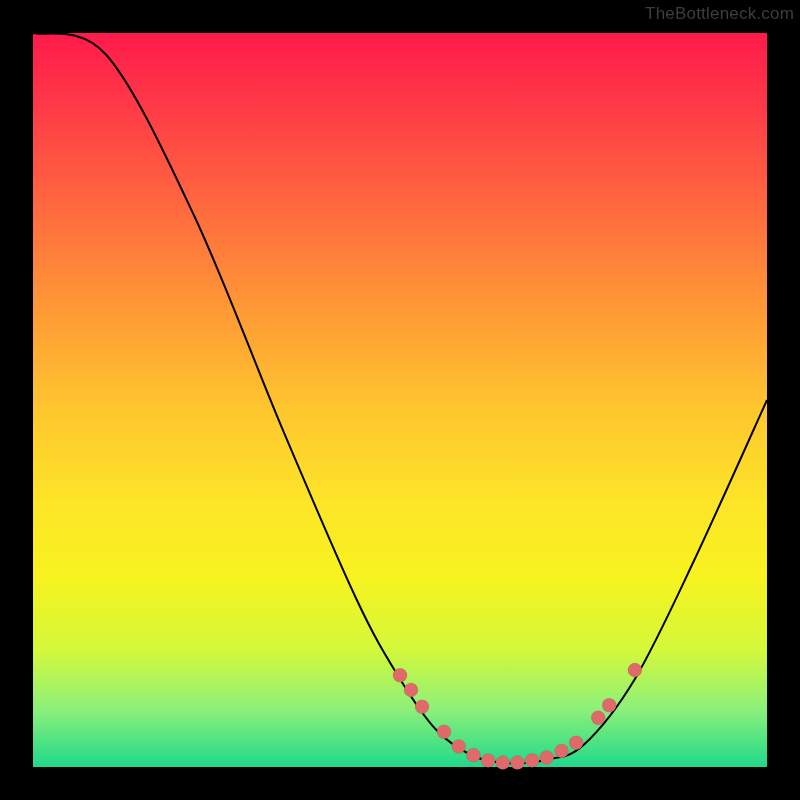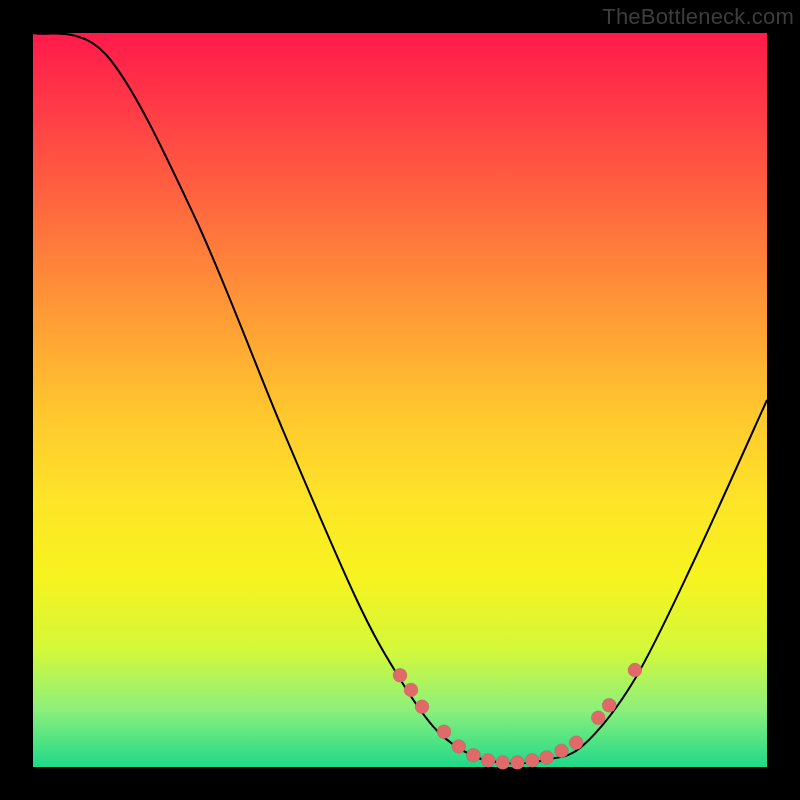--- a/index.html
+++ b/index.html
@@ -27,21 +27,21 @@
       #fde528 64%,
       #f7f31f 74%,
       #d4f83a 84%,
       #8ef07a 92%,
       #1fd98a 100%
     );
   }
   .watermark {
     position: absolute;
     color: #3d3d3d;
-    font-size: 22px;
+    font-size: 17px;
     font-weight: 500;
     letter-spacing: 0.2px;
   }
   svg.overlay {
     position: absolute;
     left: 0;
     top: 0;
   }
   .curve {
     fill: none;

